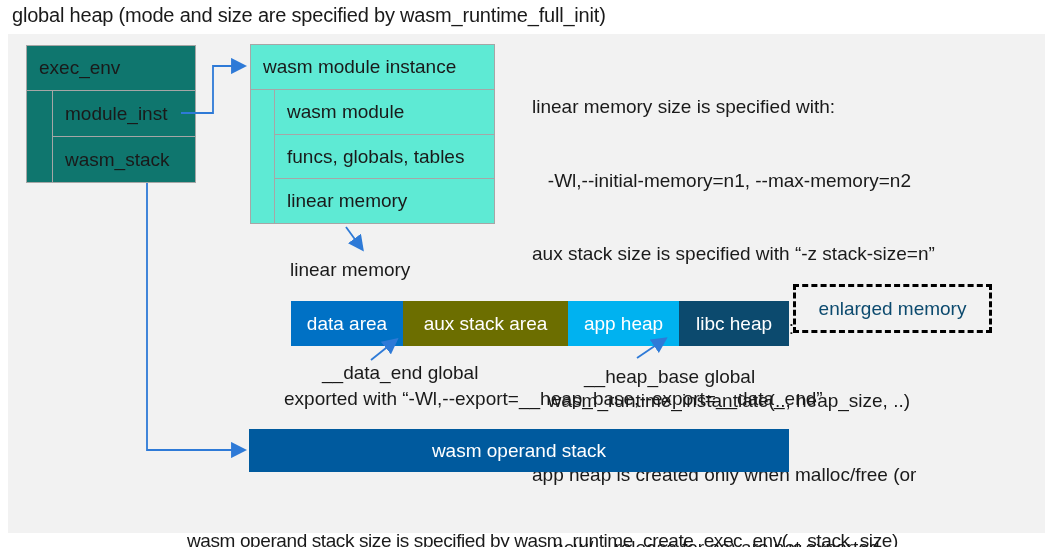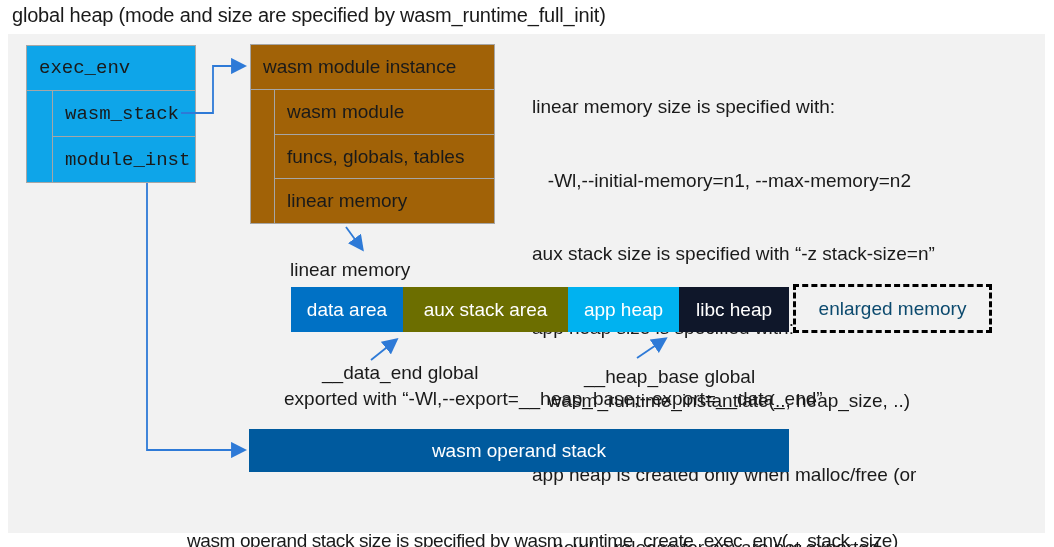--- a/index.html
+++ b/index.html
@@ -13,35 +13,35 @@
 
   
   .sbox { position:absolute; border:1px solid #a6a6a6; font-size:19px; }
   .sbox .hdr { height:45px; display:flex; align-items:center; padding-left:12px;
                border-bottom:1px solid #a6a6a6; }
   .sbox .body { display:flex; }
   .sbox .strip { width:26px; border-right:1px solid #a6a6a6; }
   .sbox .rows { flex:1; display:flex; flex-direction:column; }
   .sbox .row { flex:1; display:flex; align-items:center; padding-left:12px; }
   .sbox .row + .row { border-top:1px solid #a6a6a6; }
-  .pink { background:#0ea5e9;font-family:Liberation Mono, monospace; }
-  .cream { background:#a16207; }
+  .pink { background:#0f766e; }
+  .cream { background:#5eead4; }
 
   #exec-env { left:26px; top:45px; width:170px; height:138px; }
   #module-instance { left:250px; top:44px; width:245px; height:180px; }
   #module-instance .strip { width:24px; }
 
   .notes { position:absolute; left:532px; top:46px; font-size:19px; line-height:24.5px;
            white-space:pre; }
 
   .lm-label { position:absolute; left:290px; top:259px; font-size:19px; }
 
   .membar { position:absolute; left:291px; top:287px; height:45px; display:flex; }
   .seg { height:45px; display:flex; align-items:center; justify-content:center;
-         color:#ffffff; font-size:19px; white-space:nowrap; }
+         color:#ffffff; font-size:19px; white-space:nowrap;margin-top:14px; }
   .seg-0 { width:112px; }
   .seg-1 { width:165px; }
   .seg-2 { width:111px; }
   .seg-3 { width:110px; }
 
   .enlarged { position:absolute; left:793px; top:284px; width:199px; height:49px;
               border:3px dashed #000; display:flex; align-items:center; justify-content:center;
               font-size:19px; color:#0c4a6e; }
 
   .ann { position:absolute; font-size:19px; white-space:nowrap;text-align:center; }
@@ -66,22 +66,22 @@
 
   <div class="panel"></div>
 
   <div class="title">global heap (mode and size are specified by wasm_runtime_full_init)</div>
 
   <div class="sbox pink" id="exec-env">
     <div class="hdr">exec_env</div>
     <div class="body" style="height:91px;">
       <div class="strip"></div>
       <div class="rows">
+        <div class="row">module_inst</div>
         <div class="row">wasm_stack</div>
-        <div class="row">module_inst</div>
       </div>
     </div>
   </div>
 
   <div class="sbox cream" id="module-instance">
     <div class="hdr">wasm module instance</div>
     <div class="body" style="height:133px;">
       <div class="strip"></div>
       <div class="rows">
         <div class="row">wasm module</div>
@@ -100,21 +100,21 @@
     <div>app heap is created only when malloc/free (or</div>
     <div>__new/__release for as) are not exported</div>
   </div>
 
   <div class="lm-label">linear memory</div>
 
   <div class="membar">
     <div class="seg seg-0" style="background-color: rgb(0, 113, 197);">data area</div>
     <div class="seg seg-1" style="background-color: rgb(108, 110, 0);">aux stack area</div>
     <div class="seg seg-2" style="background-color: rgb(0, 178, 240);">app heap</div>
-    <div class="seg seg-3" style="background-color: #0f172a;">libc heap</div>
+    <div class="seg seg-3" style="background-color: #0c4a6e;">libc heap</div>
   </div>
 
   <div class="enlarged">enlarged memory</div>
 
   <div class="ann" id="ann-data-end">__data_end global</div>
   <div class="ann" id="ann-heap-base">__heap_base global</div>
   <div class="ann" id="ann-exported">exported with “-Wl,--export=__heap_base,--export=__data_end”</div>
 
   <div class="opstack">wasm operand stack</div>
 

